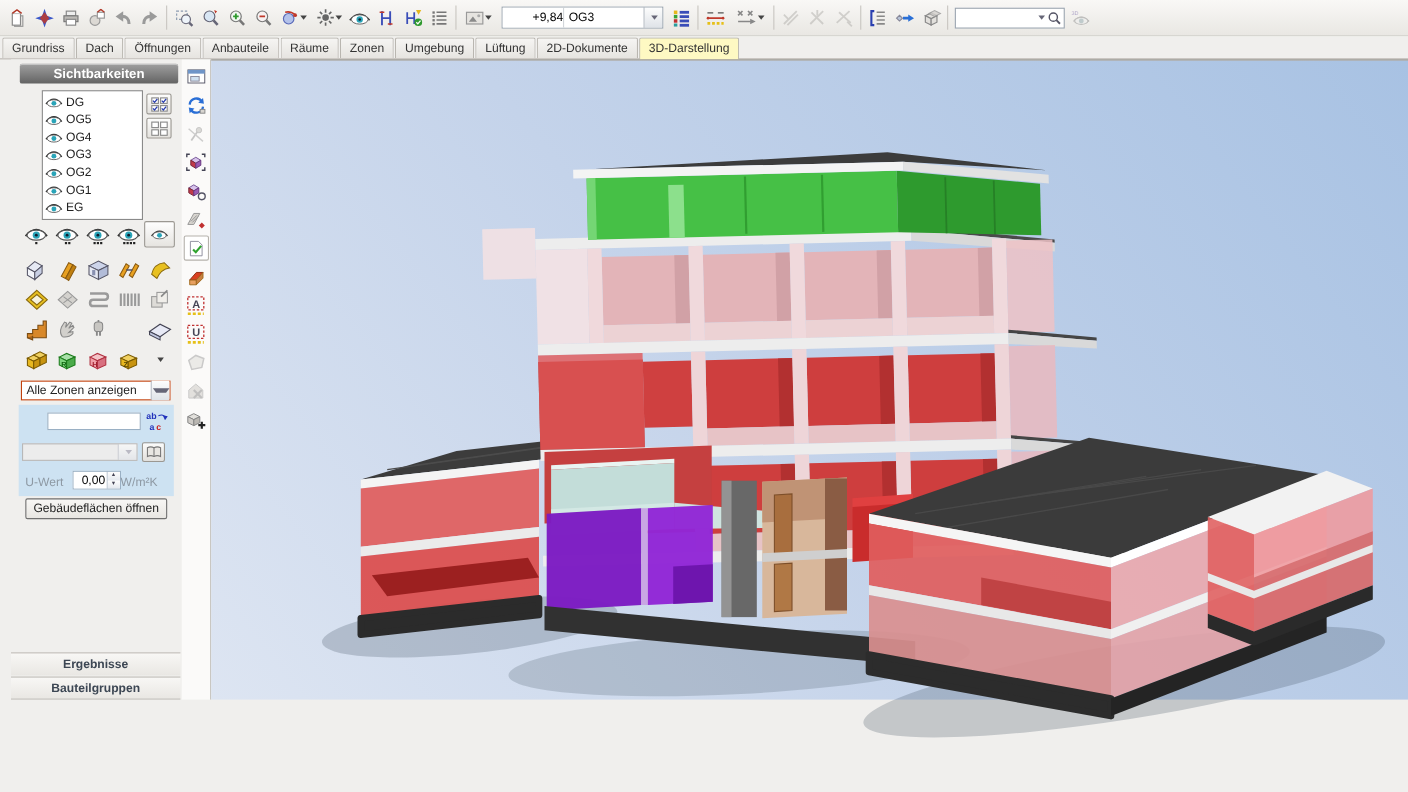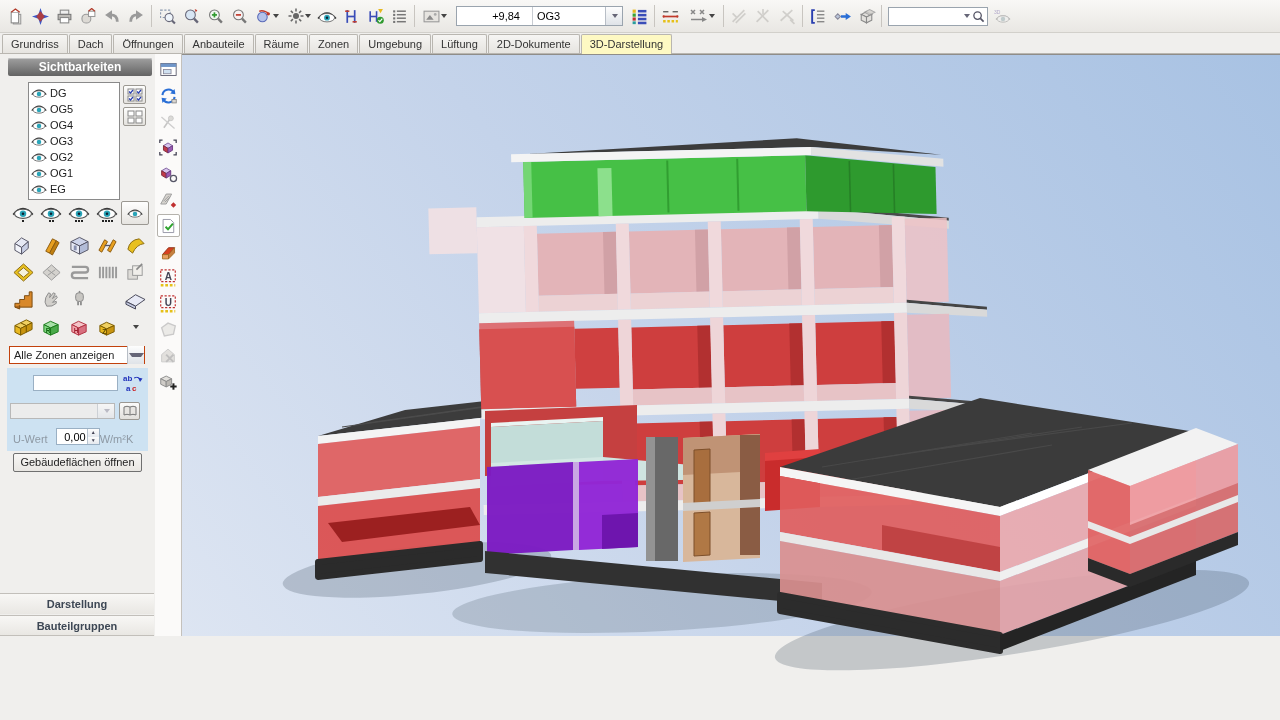--- a/index.html
+++ b/index.html
@@ -12,38 +12,38 @@
     background:linear-gradient(#f9f8f6,#e9e7e3); border-bottom:1px solid #d2d0cb; }
   .tbtn { width:24px; height:24px; display:flex; align-items:center; justify-content:center;
     border-radius:2px; flex:0 0 auto; }
   .tbtn.disabled { opacity:.55; }
   .tsep { width:1px; height:22px; background:#c8c5c0; margin:0 3px; flex:0 0 auto; }
   .tcaret { width:0; height:0; border-left:3.5px solid transparent; border-right:3.5px solid transparent;
     border-top:4px solid #444; margin-left:1px; }
   .levelbox { display:flex; align-items:center; height:20px; border:1px solid #9aa4ae;
     background:#fff; margin:0 4px; }
   .levelbox input { border:none; outline:none; height:18px; font:11px "Liberation Sans",sans-serif; }
-  .lvl-h { width:76px; text-align:right; padding-right:12px; border-right:1px solid #c8ccd2 !important; }
+  .lvl-h { width:56px; text-align:right; padding-right:0; border-right:1px solid #c8ccd2 !important; }
   .lvl-n { width:72px; padding-left:4px; }
   .combo-btn { width:17px; height:18px; background:linear-gradient(#fdfdfd,#dfe3e8);
     border-left:1px solid #b8bec6; display:flex; align-items:center; justify-content:center; }
   .searchbox { display:flex; align-items:center; width:100px; height:19px; background:#fff;
     border:1px solid #9aa4ae; margin:0 3px; padding:0 2px; }
   .searchbox input { flex:1; width:60px; border:none; outline:none; font:11px "Liberation Sans",sans-serif; }
 
   
   .tabrow { height:21px; display:flex; align-items:flex-end; padding-left:2px;
     background:#f0efed; border-bottom:1px solid #b9b6b0; }
   .tab { padding:3px 8px 3px; margin-right:1px; border:1px solid #b9b6b0; border-bottom:none;
     border-radius:2px 2px 0 0; background:linear-gradient(#f6f5f3,#e6e4e0); color:#333;
     white-space:nowrap;margin-top:32px; }
   .tab.active { background:#fef9c3; position:relative; top:1px; padding-bottom:4px; }
 
   
-  .main { display:flex; height:582px; }
+  .main { display:flex; height:582px;padding-left:10px; }
   .sidebar { width:155px; position:relative; background:#f0efed; flex:0 0 auto; }
   .strip { width:27px; background:#fbfaf9; flex:0 0 auto; display:flex; flex-direction:column;
     align-items:center; padding-top:4px; border-right:1px solid #c4c1bc; }
   .sbtn { width:23px; height:23px; display:flex; align-items:center; justify-content:center;
     margin-bottom:3px; border-radius:2px; }
   .sbtn.raised { background:#fff; border:1px solid #b5b2ac; }
   .canvas { flex:1; position:relative; border-top:1px solid #8f8d89;
     background:linear-gradient(52deg,#dde5f2 0%,#c4d3ea 45%,#a8c2e3 100%); }
   .canvas svg { position:absolute; left:0; top:0; }
 
@@ -720,21 +720,21 @@
               <div>▲</div>
               <div>▼</div>
             </div>
         </div>
         <span style="">W/m²K</span>
       </div>
     </div>
 
     <div class="openbtn">Gebäudeflächen öffnen</div>
 
-    <div class="bottombar bb1">Darstellung</div>
+    <div class="bottombar bb1">Ergebnisse</div>
     <div class="bottombar bb2">Bauteilgruppen</div>
   </div>
 
   <div class="strip">
     <div class="sbtn">
         <svg width="19" height="17" viewBox="0 0 22 20">
           <rect x="2" y="3" width="18" height="14" fill="#fff" stroke="#556"></rect>
           <rect x="2" y="3" width="18" height="4" fill="#6f95c8"></rect>
           <rect x="5" y="10" width="9" height="5" fill="#cfe0f0" stroke="#889"></rect>
         </svg>

